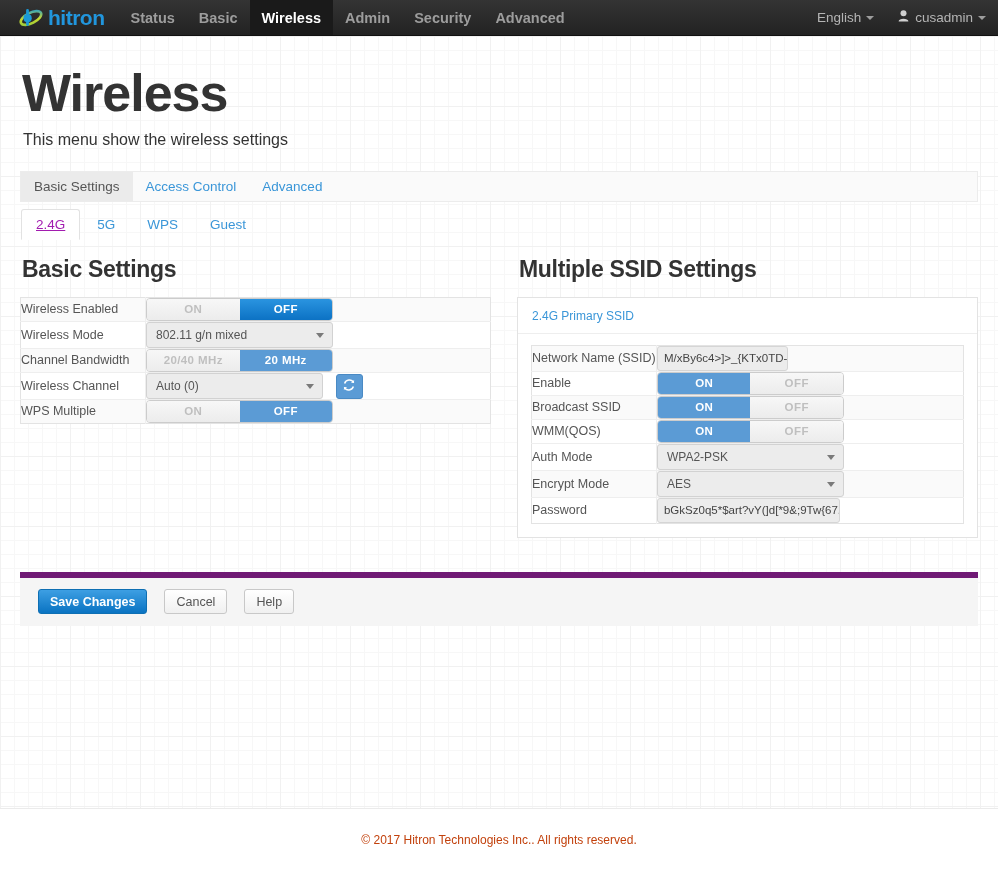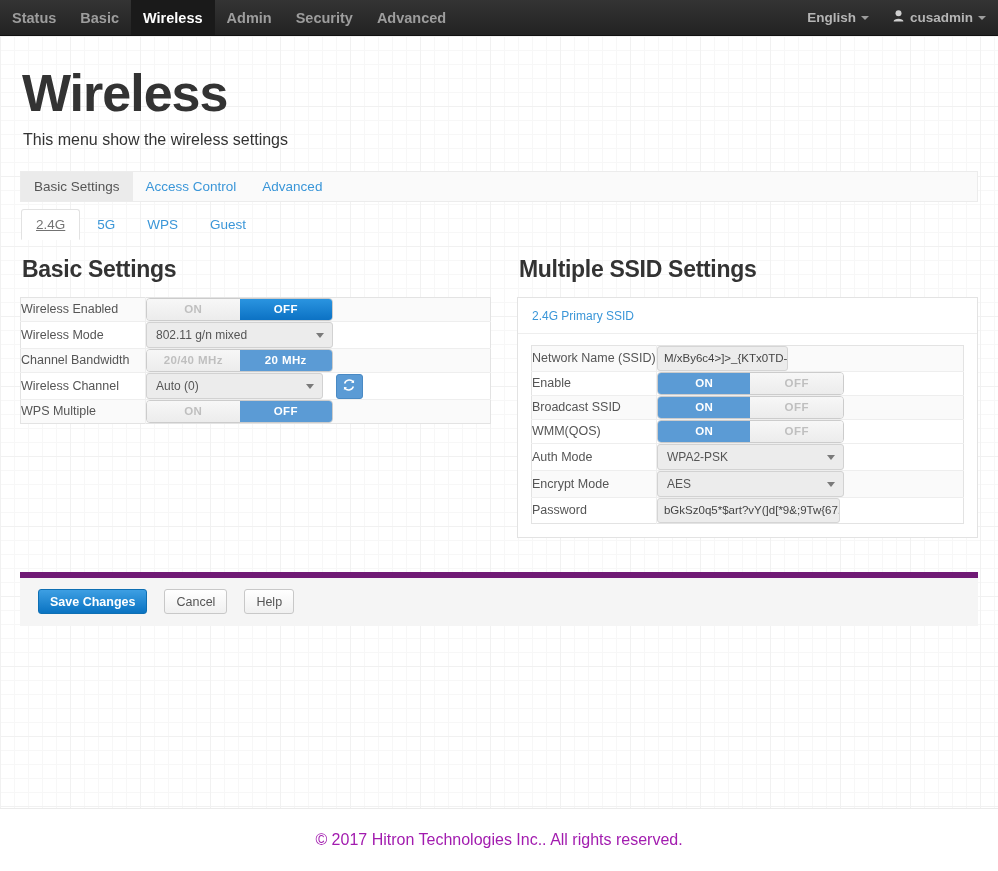--- a/index.html
+++ b/index.html
@@ -51,21 +51,21 @@
   .nav-items { display:flex; align-items:stretch; }
   .nav-item {
     display:flex; align-items:center;
     padding:0 12px;
     color:#9d9d9d; font-size:14.5px; font-weight:bold;
     text-decoration:none; cursor:pointer;
     white-space:nowrap;
   }
   .nav-item.active { color:#ffffff; background:#1a1a1a; }
   .nav-right { margin-left:auto; display:flex; align-items:stretch; }
-  .nav-right .nav-item { font-weight:bold; font-size:13.5px; color:#b5b5b5; }
+  .nav-right .nav-item { font-weight:normal; font-size:13.5px; color:#b5b5b5; }
   .caret-dn {
     display:inline-block; width:0; height:0; margin-left:5px;
     border-left:4px solid transparent; border-right:4px solid transparent;
     border-top:4px solid #9d9d9d;
   }
   .user-ico { margin-right:6px; display:inline-block; }
 
   
   .container {
     position:relative; z-index:2;
@@ -101,21 +101,21 @@
   }
   .stab {
     display:flex; align-items:center;
     padding:0 14px;
     font-size:13.5px; color:#3a96d8; cursor:pointer;
     border:1px solid transparent;
     border-radius:3px 3px 0 0;
     margin-right:2px;
   }
   .stab.active {
-    background:#fff; color:#737373;
+    background:#fff; color:#a21caf;
     border-color:#e2e2e2; border-bottom-color:#fff;text-decoration:underline;
   }
 
   
   .columns { display:flex; margin-top:16px; }
   .col-left  { width:474px; }
   .col-right { width:464px; margin-left:26px; }
   .section-h {
     font-size:23px; font-weight:bold; color:#333;
     margin:0 0 14px 2px; letter-spacing:-0.3px;
@@ -230,29 +230,46 @@
 
   
   .footer {
     position:absolute; left:0; right:0; bottom:0;
     height:63px;
     border-top:1px solid #ebebeb;
     background:#fff;
     display:flex; align-items:center; justify-content:center;
     z-index:3;
   }
-  .footer-text { font-size:16px; color:#a21caf; }
+  .footer-text { font-size:12px; color:#c2410c; }
 </style>
 </head>
 <body>
 
 <div class="page-bg"></div>
 
 <div class="navbar">
 
+  <div class="brand">
+    <span>
+      <svg width="26" height="22" viewBox="0 0 26 22">
+        <defs>
+          <linearGradient id="orb" x1="0" y1="1" x2="1" y2="0">
+            <stop offset="0%" stop-color="#8cc63f"></stop>
+            <stop offset="45%" stop-color="#c9d92e"></stop>
+            <stop offset="100%" stop-color="#1b9ad6"></stop>
+          </linearGradient>
+        </defs>
+        <ellipse cx="13" cy="11" rx="11.2" ry="5.2" transform="rotate(-27 13 11)" fill="none" stroke="url(#orb)" stroke-width="2.6"></ellipse>
+        <path d="M9.5 3.5 L9.5 17.5" stroke="#1b9ad6" stroke-width="2.8" stroke-linecap="round"></path>
+        <circle cx="9.6" cy="11.2" r="4.1" fill="#1b9ad6"></circle>
+      </svg>
+    </span>
+    <span class="brand-text">hitron</span>
+  </div>
 
   <div class="nav-items">
     <a class="nav-item">Status</a>
     <a class="nav-item">Basic</a>
     <a class="nav-item active">Wireless</a>
     <a class="nav-item">Admin</a>
     <a class="nav-item">Security</a>
     <a class="nav-item">Advanced</a>
   </div>
 

